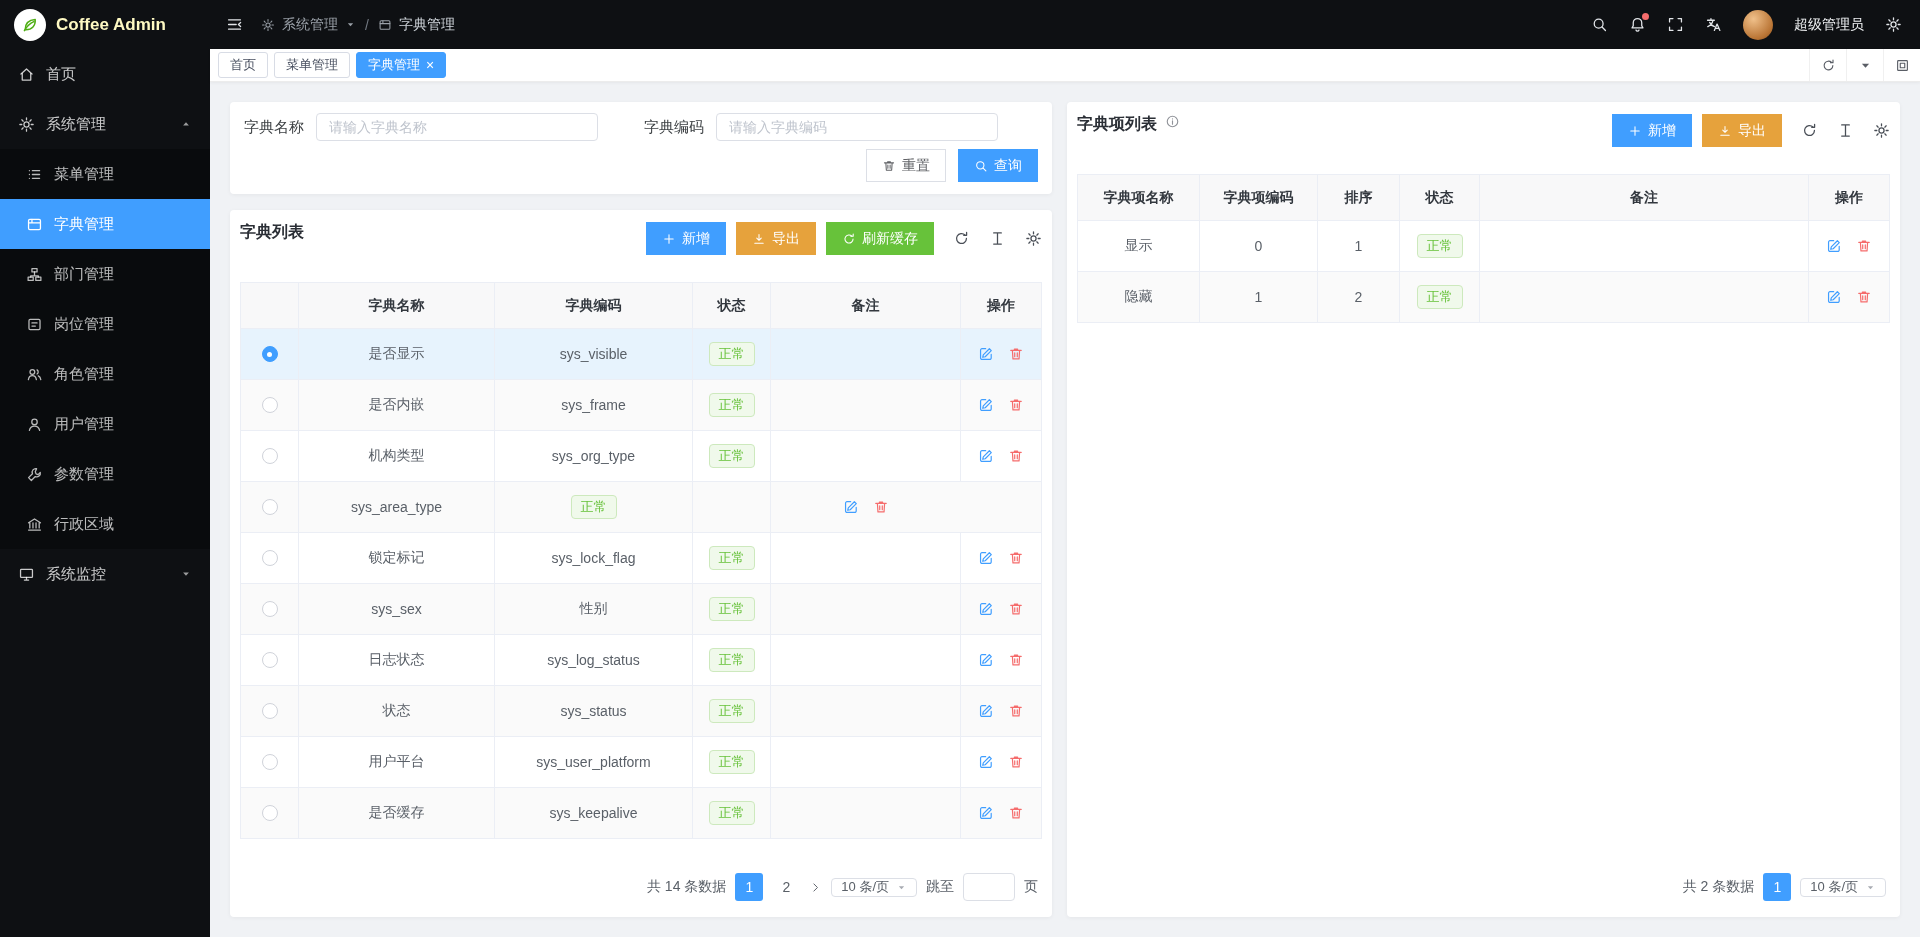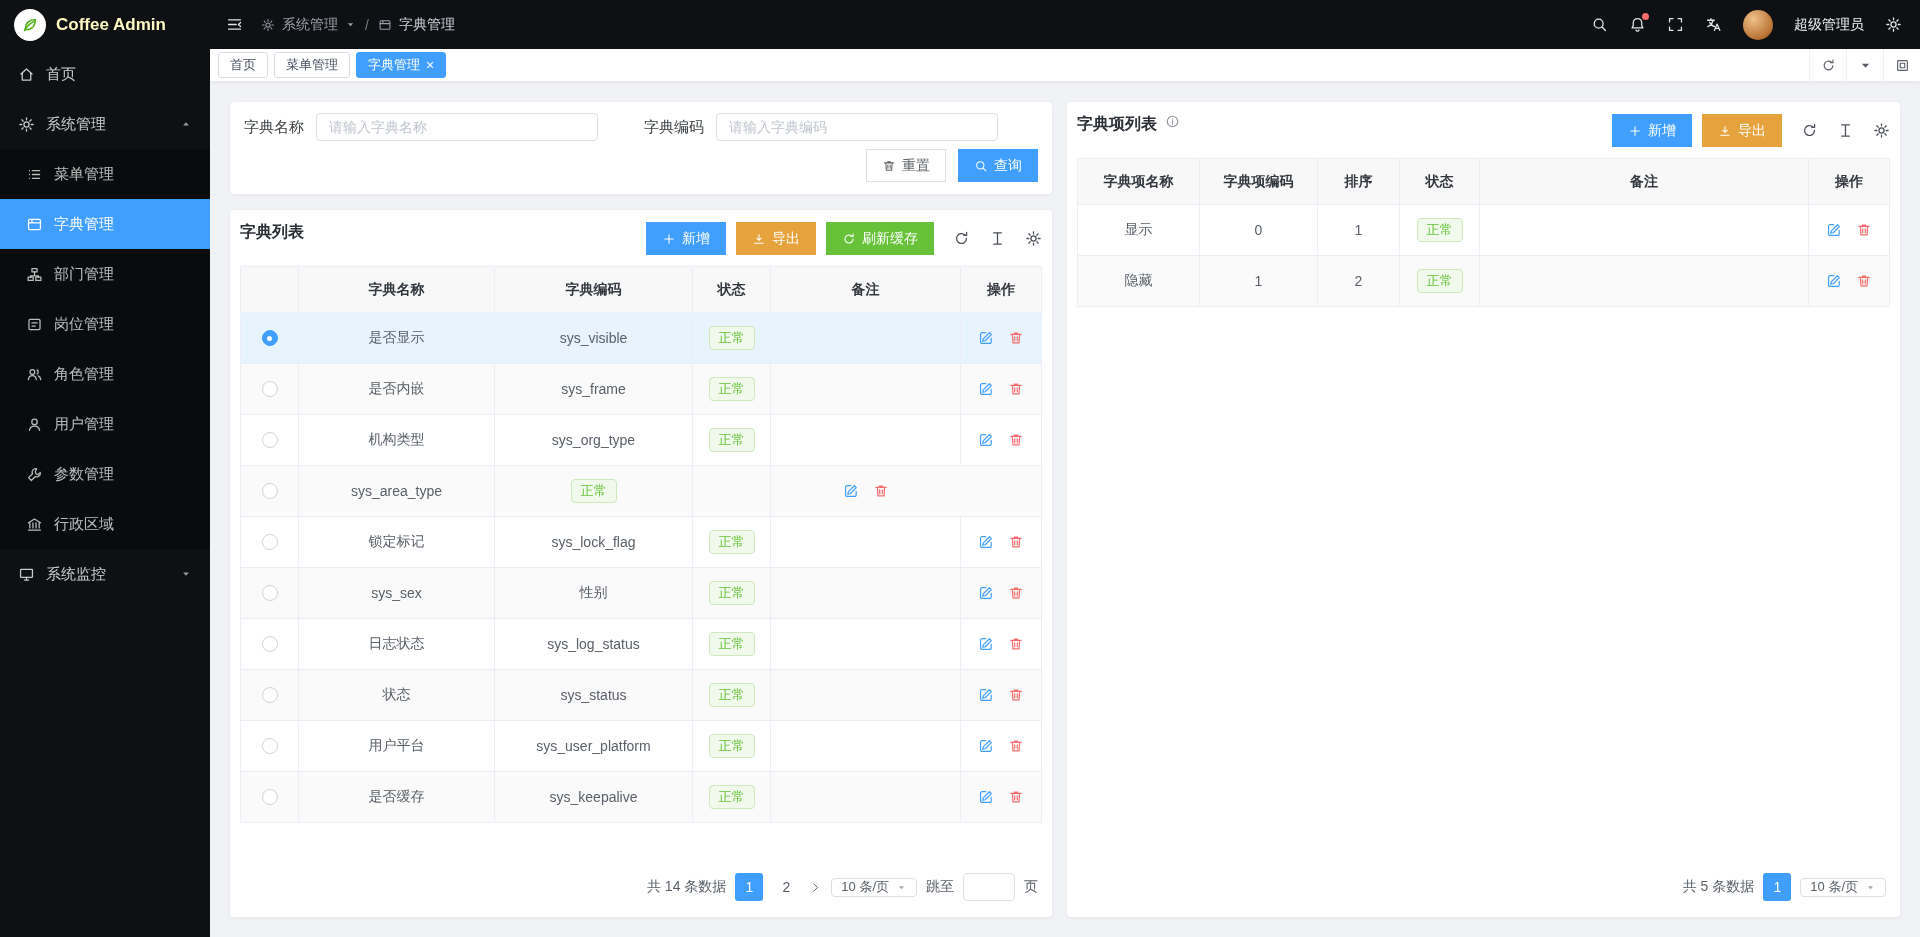--- a/index.html
+++ b/index.html
@@ -76,21 +76,21 @@
   .right-card { min-width:0; }
   .card-toolbar { display:flex; align-items:flex-start; padding:12px 10px 11px; gap:8px; flex:none; }
   .card-title { font-size:16px; font-weight:600; color:#2b2f36; white-space:nowrap; }
   .info-icon { color:#909399; display:flex; }
   .info-icon .ic { width:15px; height:15px; }
   .toolbar-right { margin-left:auto; display:flex; align-items:center; gap:10px; }
   .tool-icon { color:#4a4f57; display:flex; cursor:pointer; margin-left:9px; }
   .tool-icon .ic { width:17px; height:17px; }
 
   
-  .tbl { margin:0 10px; border:1px solid #ebeef5; border-bottom:none; font-size:14px; color:#5a6068; flex:none; }
+  .tbl { margin:16px 10px; border:1px solid #ebeef5; border-bottom:none; font-size:14px; color:#5a6068; flex:none; }
   .tr { display:grid; border-bottom:1px solid #ebeef5; background:#fff; }
   .tr-l { grid-template-columns:58px 196px 198px 78px 1fr 80px; }
   .tr-r { grid-template-columns:122px 118px 82px 80px 1fr 80px; }
   .td { display:flex; align-items:center; justify-content:center; border-right:1px solid #ebeef5; padding:0 4px; text-align:center; min-height:50px; }
   .td:last-child { border-right:none; }
   .th-row { background:#f8f8f9; font-weight:600; color:#33383f; }
   .th-row .td { min-height:45px; }
   .tr.alt { background:#fafafa; }
   .tr.selected { background:#e7f3fd; }
 
@@ -840,21 +840,21 @@
                     <use href="#i-trash"></use>
                   </svg>
                 </span>
             </div>
           </div>
         </div>
 
         <div class="spacer"></div>
 
         <div class="pg">
-          <span>共 5 条数据</span>
+          <span>共 2 条数据</span>
           <span class="pg-num active">1</span>
           <span class="pg-select">
             <span>10 条/页</span>
             <svg class="ic">
                 <use href="#i-caret-d"></use>
               </svg>
           </span>
         </div>
       </section>
 

